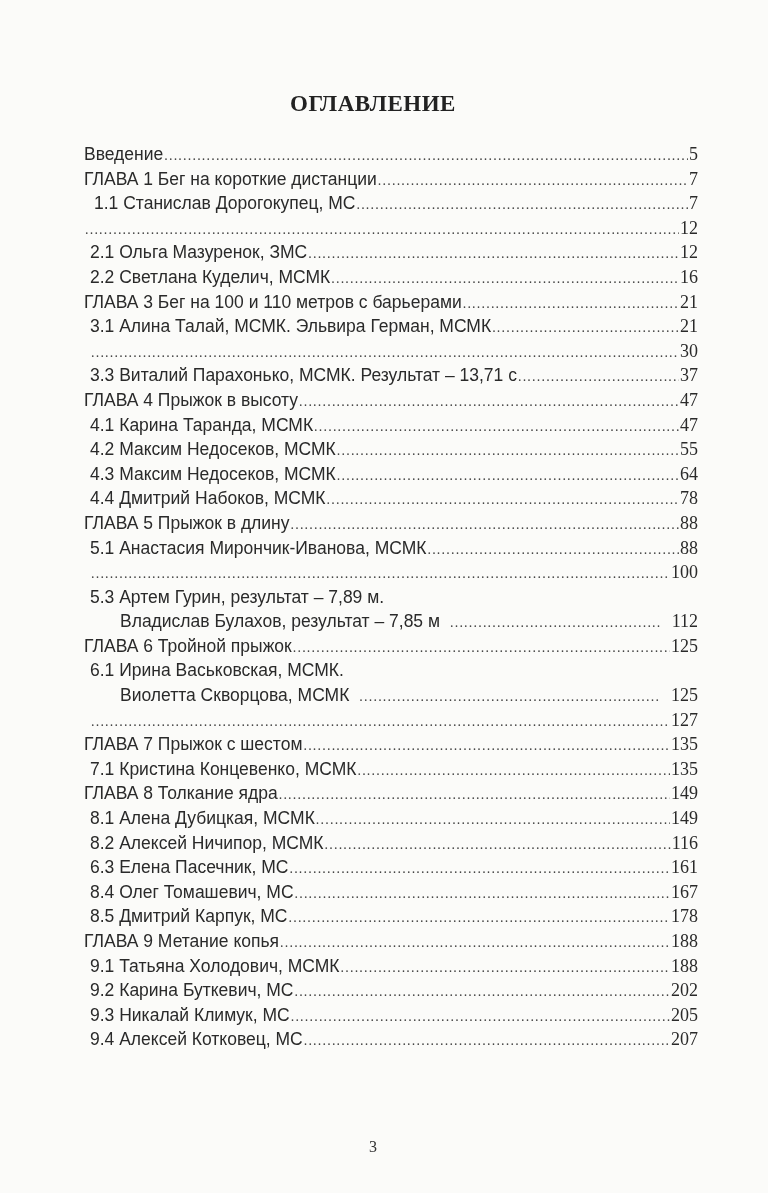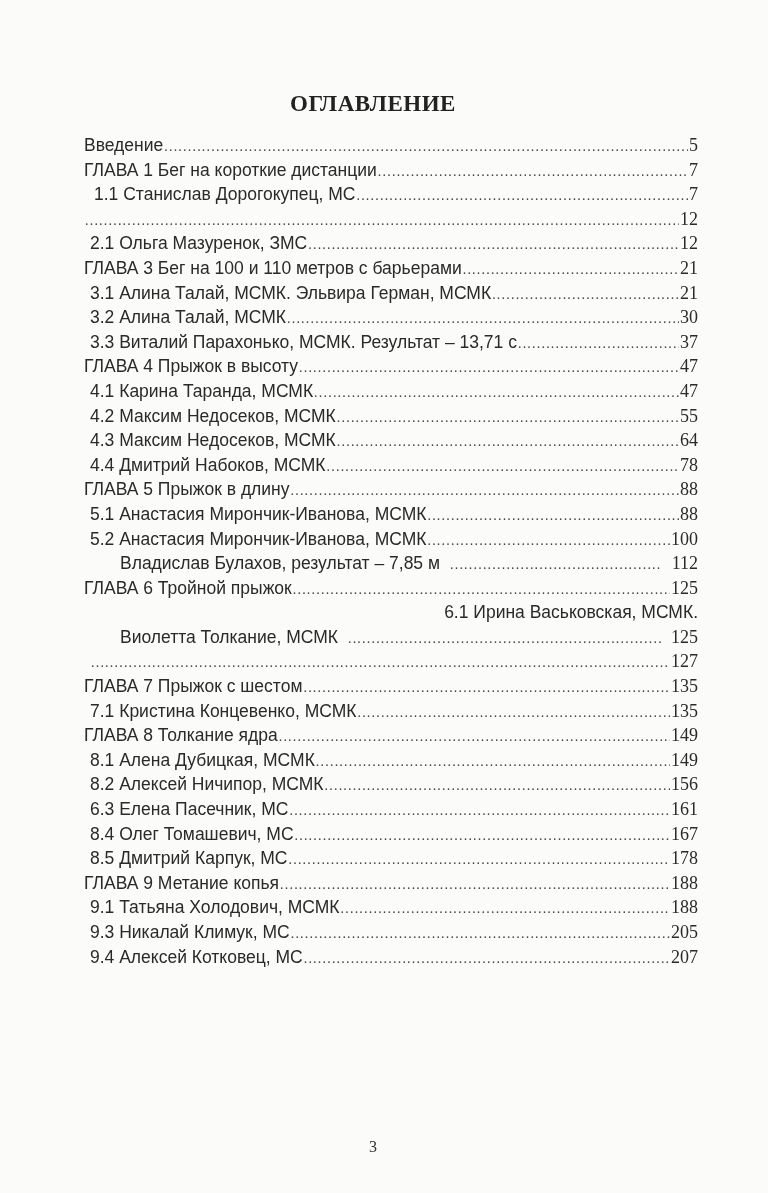--- a/index.html
+++ b/index.html
@@ -26,36 +26,36 @@
       left: 0;
       width: 746px;
       text-align: center;
       font-weight: bold;
       font-size: 23px;
       letter-spacing: 0.5px;
       color: #222;
     }
     .toc {
       position: absolute;
-      top: 133px;
+      top: 142px;
       left: 84px;
       width: 614px;
       margin: 0;
       padding: 0;
       list-style: none;
     }
     .toc-row {
       display: flex;
       align-items: baseline;
       height: 24.6px;
       font-size: 17.5px;
       line-height: 24.6px;
       white-space: nowrap;
     }
-    .toc-row.level-1 { padding-left: 6px; justify-content: flex-end; }
+    .toc-row.level-1 { padding-left: 6px; }
     .toc-row.level-1.first-sub { padding-left: 10px; }
     .toc-row.cont { padding-left: 36px; gap: 9px; }
     .toc-row .label {
       flex: 0 0 auto;
       font-family: "Liberation Sans Narrow", "Liberation Sans", sans-serif;
       transform-origin: left center;
     }
     .toc-row .leader {
       flex: 1 1 auto;
       overflow: hidden;
@@ -108,32 +108,36 @@
       </li>
     <li class="toc-row">
         <span class="leader"></span>
         <span class="pg">12</span>
       </li>
     <li class="toc-row level-1">
         <span class="label">2.1 Ольга Мазуренок, ЗМС</span>
         <span class="leader"></span>
         <span class="pg">12</span>
       </li>
+    <li class="toc-row level-1">
+        <span class="label">2.2 Светлана Куделич, МСМК</span>
+        <span class="leader"></span>
+        <span class="pg">16</span>
+      </li>
     <li class="toc-row">
         <span class="label">ГЛАВА 3 Бег на 100 и 110 метров с барьерами</span>
         <span class="leader"></span>
         <span class="pg">21</span>
       </li>
     <li class="toc-row level-1">
         <span class="label">3.1 Алина Талай, МСМК. Эльвира Герман, МСМК</span>
         <span class="leader"></span>
         <span class="pg">21</span>
       </li>
     <li class="toc-row level-1">
-        <span class="label">3.2 Алина Талай, МСМК</span>
         <span class="leader"></span>
         <span class="pg">30</span>
       </li>
     <li class="toc-row level-1">
         <span class="label">3.3 Виталий Парахонько, МСМК. Результат – 13,71 с</span>
         <span class="leader"></span>
         <span class="pg">37</span>
       </li>
     <li class="toc-row">
         <span class="label">ГЛАВА 4 Прыжок в высоту</span>
@@ -164,39 +168,41 @@
         <span class="label">ГЛАВА 5 Прыжок в длину</span>
         <span class="leader"></span>
         <span class="pg">88</span>
       </li>
     <li class="toc-row level-1">
         <span class="label">5.1 Анастасия Мирончик-Иванова, МСМК</span>
         <span class="leader"></span>
         <span class="pg">88</span>
       </li>
     <li class="toc-row level-1">
-        <span class="label">5.2 Анастасия Мирончик-Иванова, МСМК</span>
         <span class="leader"></span>
         <span class="pg">100</span>
+      </li>
+    <li class="toc-row level-1 no-page">
+        <span class="label">5.3 Артем Гурин, результат – 7,89 м.</span>
       </li>
     <li class="toc-row cont">
         <span class="label">Владислав Булахов, результат – 7,85 м</span>
         <span class="leader"></span>
         <span class="pg">112</span>
       </li>
     <li class="toc-row">
         <span class="label">ГЛАВА 6 Тройной прыжок</span>
         <span class="leader"></span>
         <span class="pg">125</span>
       </li>
     <li class="toc-row level-1 no-page">
         <span class="label">6.1 Ирина Васьковская, МСМК.</span>
       </li>
     <li class="toc-row cont">
-        <span class="label">Виолетта Толкание, МСМК</span>
+        <span class="label">Виолетта Скворцова, МСМК</span>
         <span class="leader"></span>
         <span class="pg">125</span>
       </li>
     <li class="toc-row level-1">
         <span class="leader"></span>
         <span class="pg">127</span>
       </li>
     <li class="toc-row">
         <span class="label">ГЛАВА 7 Прыжок с шестом</span>
         <span class="leader"></span>
@@ -213,21 +219,21 @@
         <span class="pg">149</span>
       </li>
     <li class="toc-row level-1">
         <span class="label">8.1 Алена Дубицкая, МСМК</span>
         <span class="leader"></span>
         <span class="pg">149</span>
       </li>
     <li class="toc-row level-1">
         <span class="label">8.2 Алексей Ничипор, МСМК</span>
         <span class="leader"></span>
-        <span class="pg">156</span>
+        <span class="pg">116</span>
       </li>
     <li class="toc-row level-1">
         <span class="label">6.3 Елена Пасечник, МС</span>
         <span class="leader"></span>
         <span class="pg">161</span>
       </li>
     <li class="toc-row level-1">
         <span class="label">8.4 Олег Томашевич, МС</span>
         <span class="leader"></span>
         <span class="pg">167</span>
@@ -239,20 +245,25 @@
       </li>
     <li class="toc-row">
         <span class="label">ГЛАВА 9 Метание копья</span>
         <span class="leader"></span>
         <span class="pg">188</span>
       </li>
     <li class="toc-row level-1">
         <span class="label">9.1 Татьяна Холодович, МСМК</span>
         <span class="leader"></span>
         <span class="pg">188</span>
+      </li>
+    <li class="toc-row level-1">
+        <span class="label">9.2 Карина Буткевич, МС</span>
+        <span class="leader"></span>
+        <span class="pg">202</span>
       </li>
     <li class="toc-row level-1">
         <span class="label">9.3 Никалай Климук, МС</span>
         <span class="leader"></span>
         <span class="pg">205</span>
       </li>
     <li class="toc-row level-1">
         <span class="label">9.4 Алексей Котковец, МС</span>
         <span class="leader"></span>
         <span class="pg">207</span>

